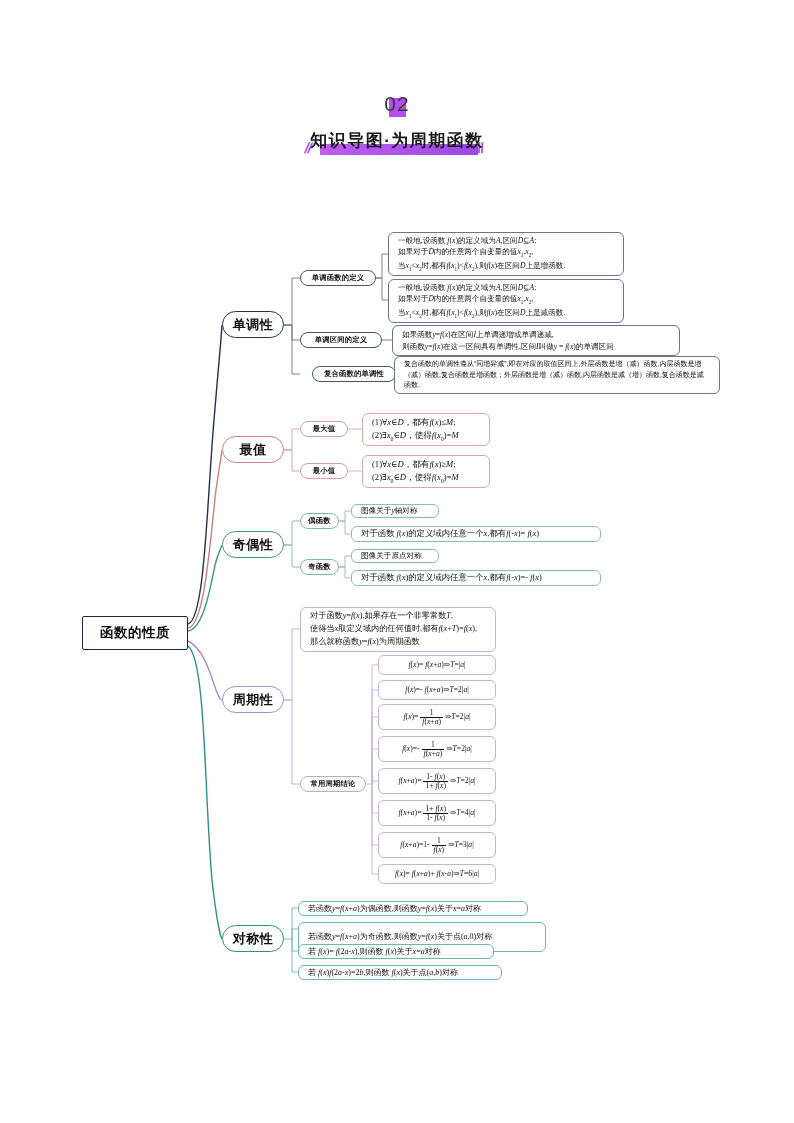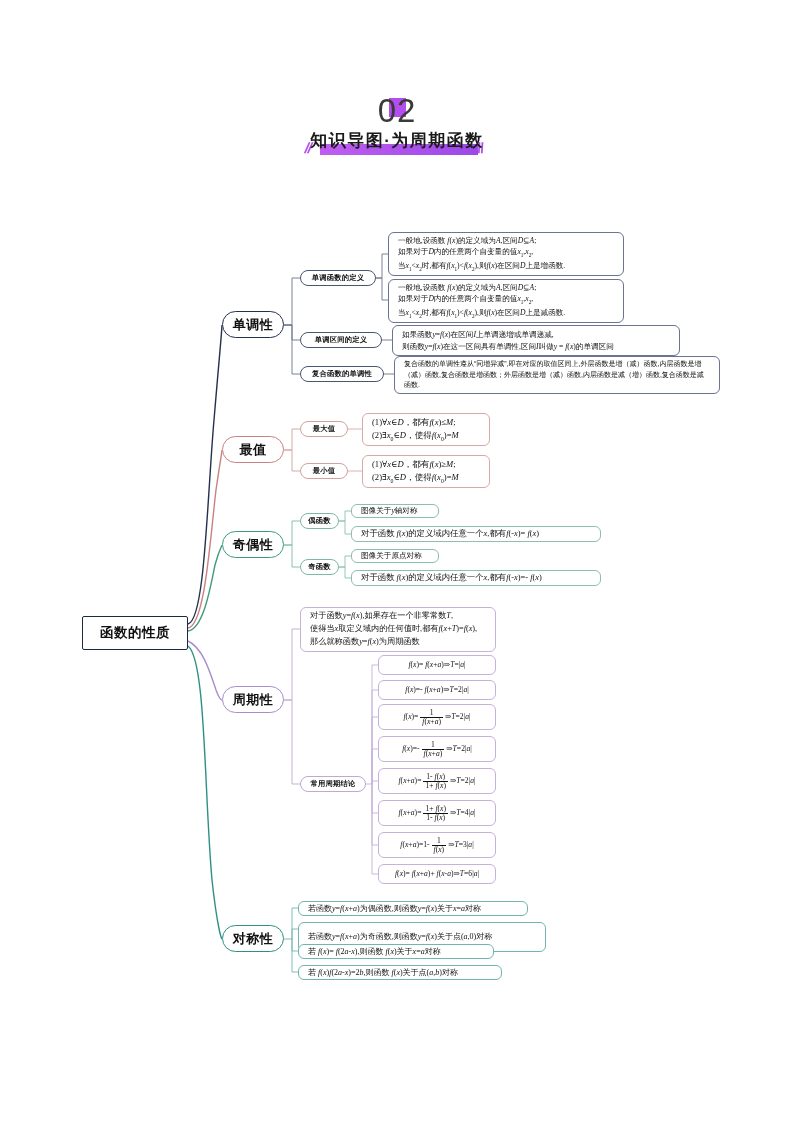--- a/index.html
+++ b/index.html
@@ -12,21 +12,21 @@
 
   
   .header{position:absolute;left:0;top:92px;width:794px;text-align:center;}
   .num-row{position:relative;height:34px;}
   .num-square{
     position:absolute;left:389px;top:6px;width:17px;height:19px;
     background:#b44cf0;
   }
   .num-text{
     position:absolute;left:0;top:0;width:794px;
-    font-size:33px;font-weight:400;letter-spacing:1px;color:#3a3a3a;
+    font-size:21px;font-weight:400;letter-spacing:1px;color:#3a3a3a;
     font-family:"Liberation Sans",sans-serif;
   }
   .title-row{position:relative;height:30px;margin-top:3px;}
   .title-bar{
     position:absolute;left:320px;top:15px;width:158px;height:11px;
     background:linear-gradient(90deg,#c05df0 0%,#9b49e8 100%);
   }
   .title-text{
     position:absolute;left:0;top:0;width:794px;
     font-size:17px;font-weight:700;letter-spacing:1.5px;color:#1a1a1a;
@@ -197,21 +197,21 @@
     <div class="node l2 c-mono" style="left:300px;top:332px;width:82px;">
       <span class="txt" style="text-align:center">单调区间的定义</span>
     </div>
     <div class="leaf b-mono" style="position:absolute;left:392px;top:325px;width:288px;height:31px;">
       <span class="txt serif">
         如果函数<i class="v">y</i>=<i class="v">f</i>(<i class="v">x</i>)在区间<i class="v">I</i>上单调递增或单调递减,<br>
         则函数<i class="v">y</i>=<i class="v">f</i>(<i class="v">x</i>)在这一区间具有单调性,区间<i class="v">I</i>叫做<i class="v">y</i> = <i class="v">f</i>(<i class="v">x</i>)的单调区间
       </span>
     </div>
 
-    <div class="node l2 c-mono" style="left:300px;top:366px;width:84px;font-family:Liberation Mono, monospace;">
+    <div class="node l2 c-mono" style="left:312px;top:366px;width:84px;font-family:Liberation Mono, monospace;">
       <span class="txt" style="text-align:center">复合函数的单调性</span>
     </div>
     <div class="leaf b-mono" style="position:absolute;left:394px;top:356px;width:326px;height:38px;">
       <span class="txt" style="font-size:7px;line-height:1.55">
         复合函数的单调性遵从“同增异减”,即在对应的取值区间上,外层函数是增（减）函数,内层函数是增（减）函数,复合函数是增函数；外层函数是增（减）函数,内层函数是减（增）函数,复合函数是减函数.
       </span>
     </div>
 
     <div class="node l1 maxv">
       <span class="txt" style="text-align:center">最值</span>

